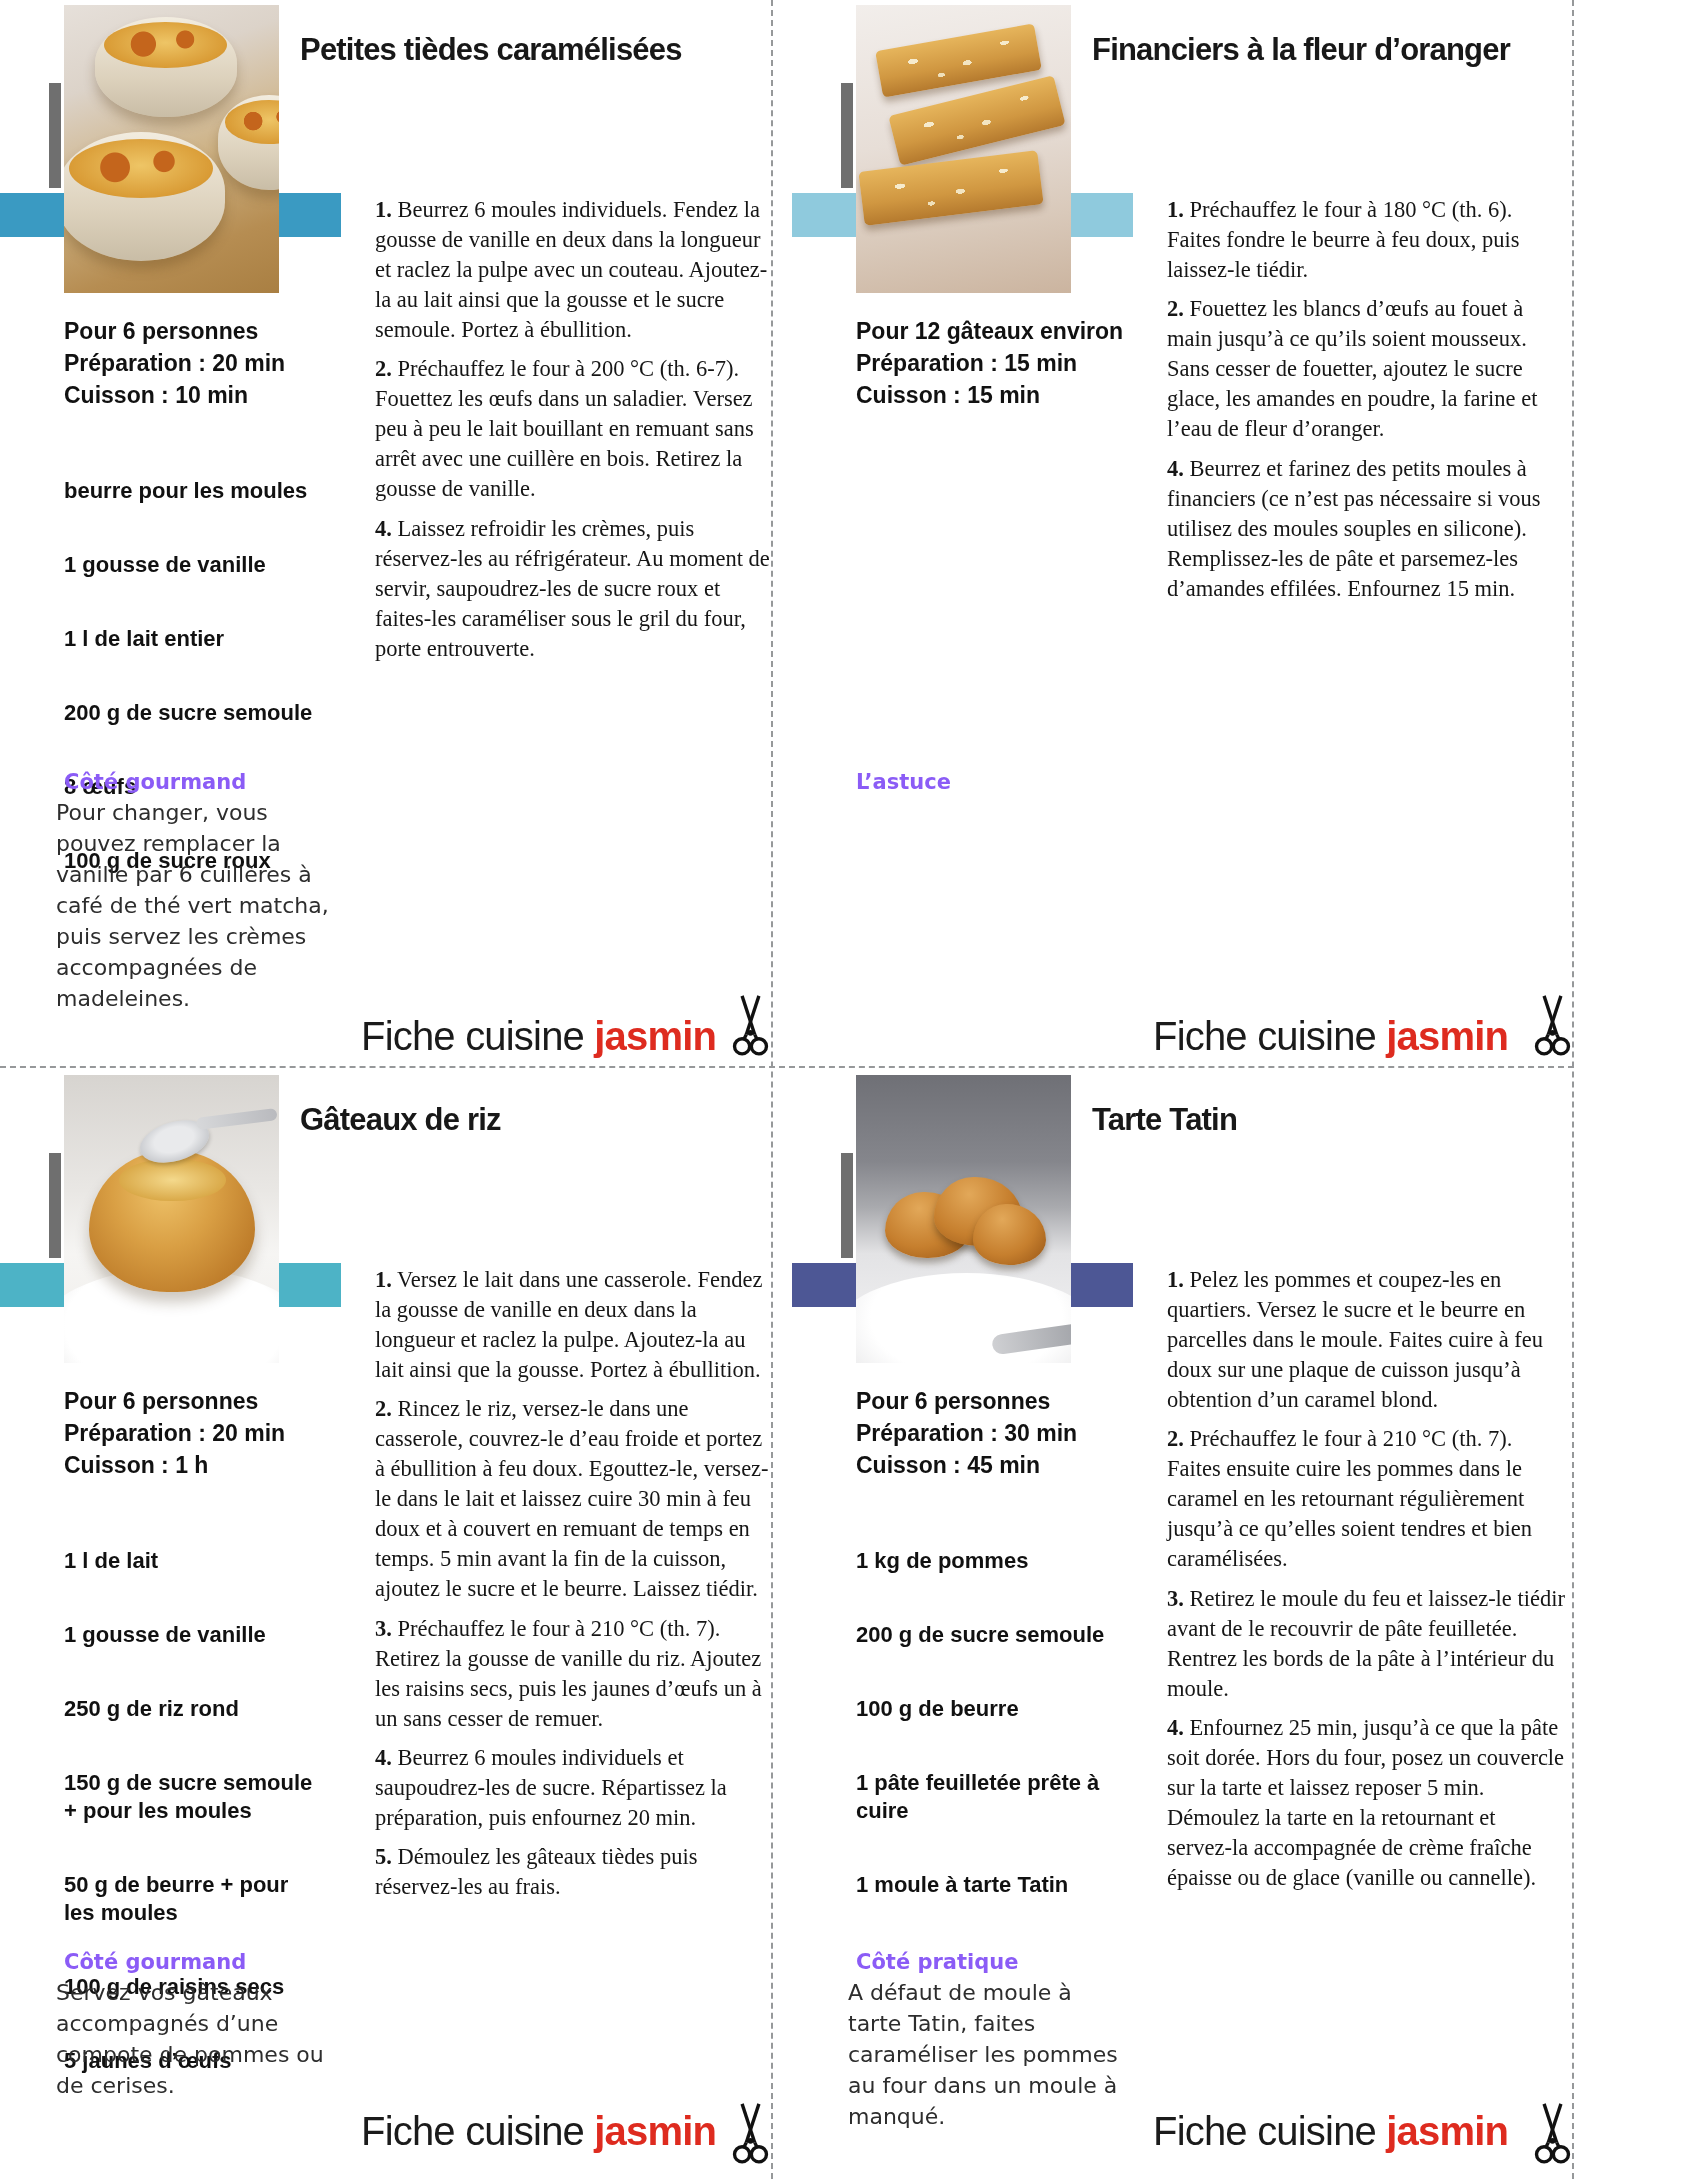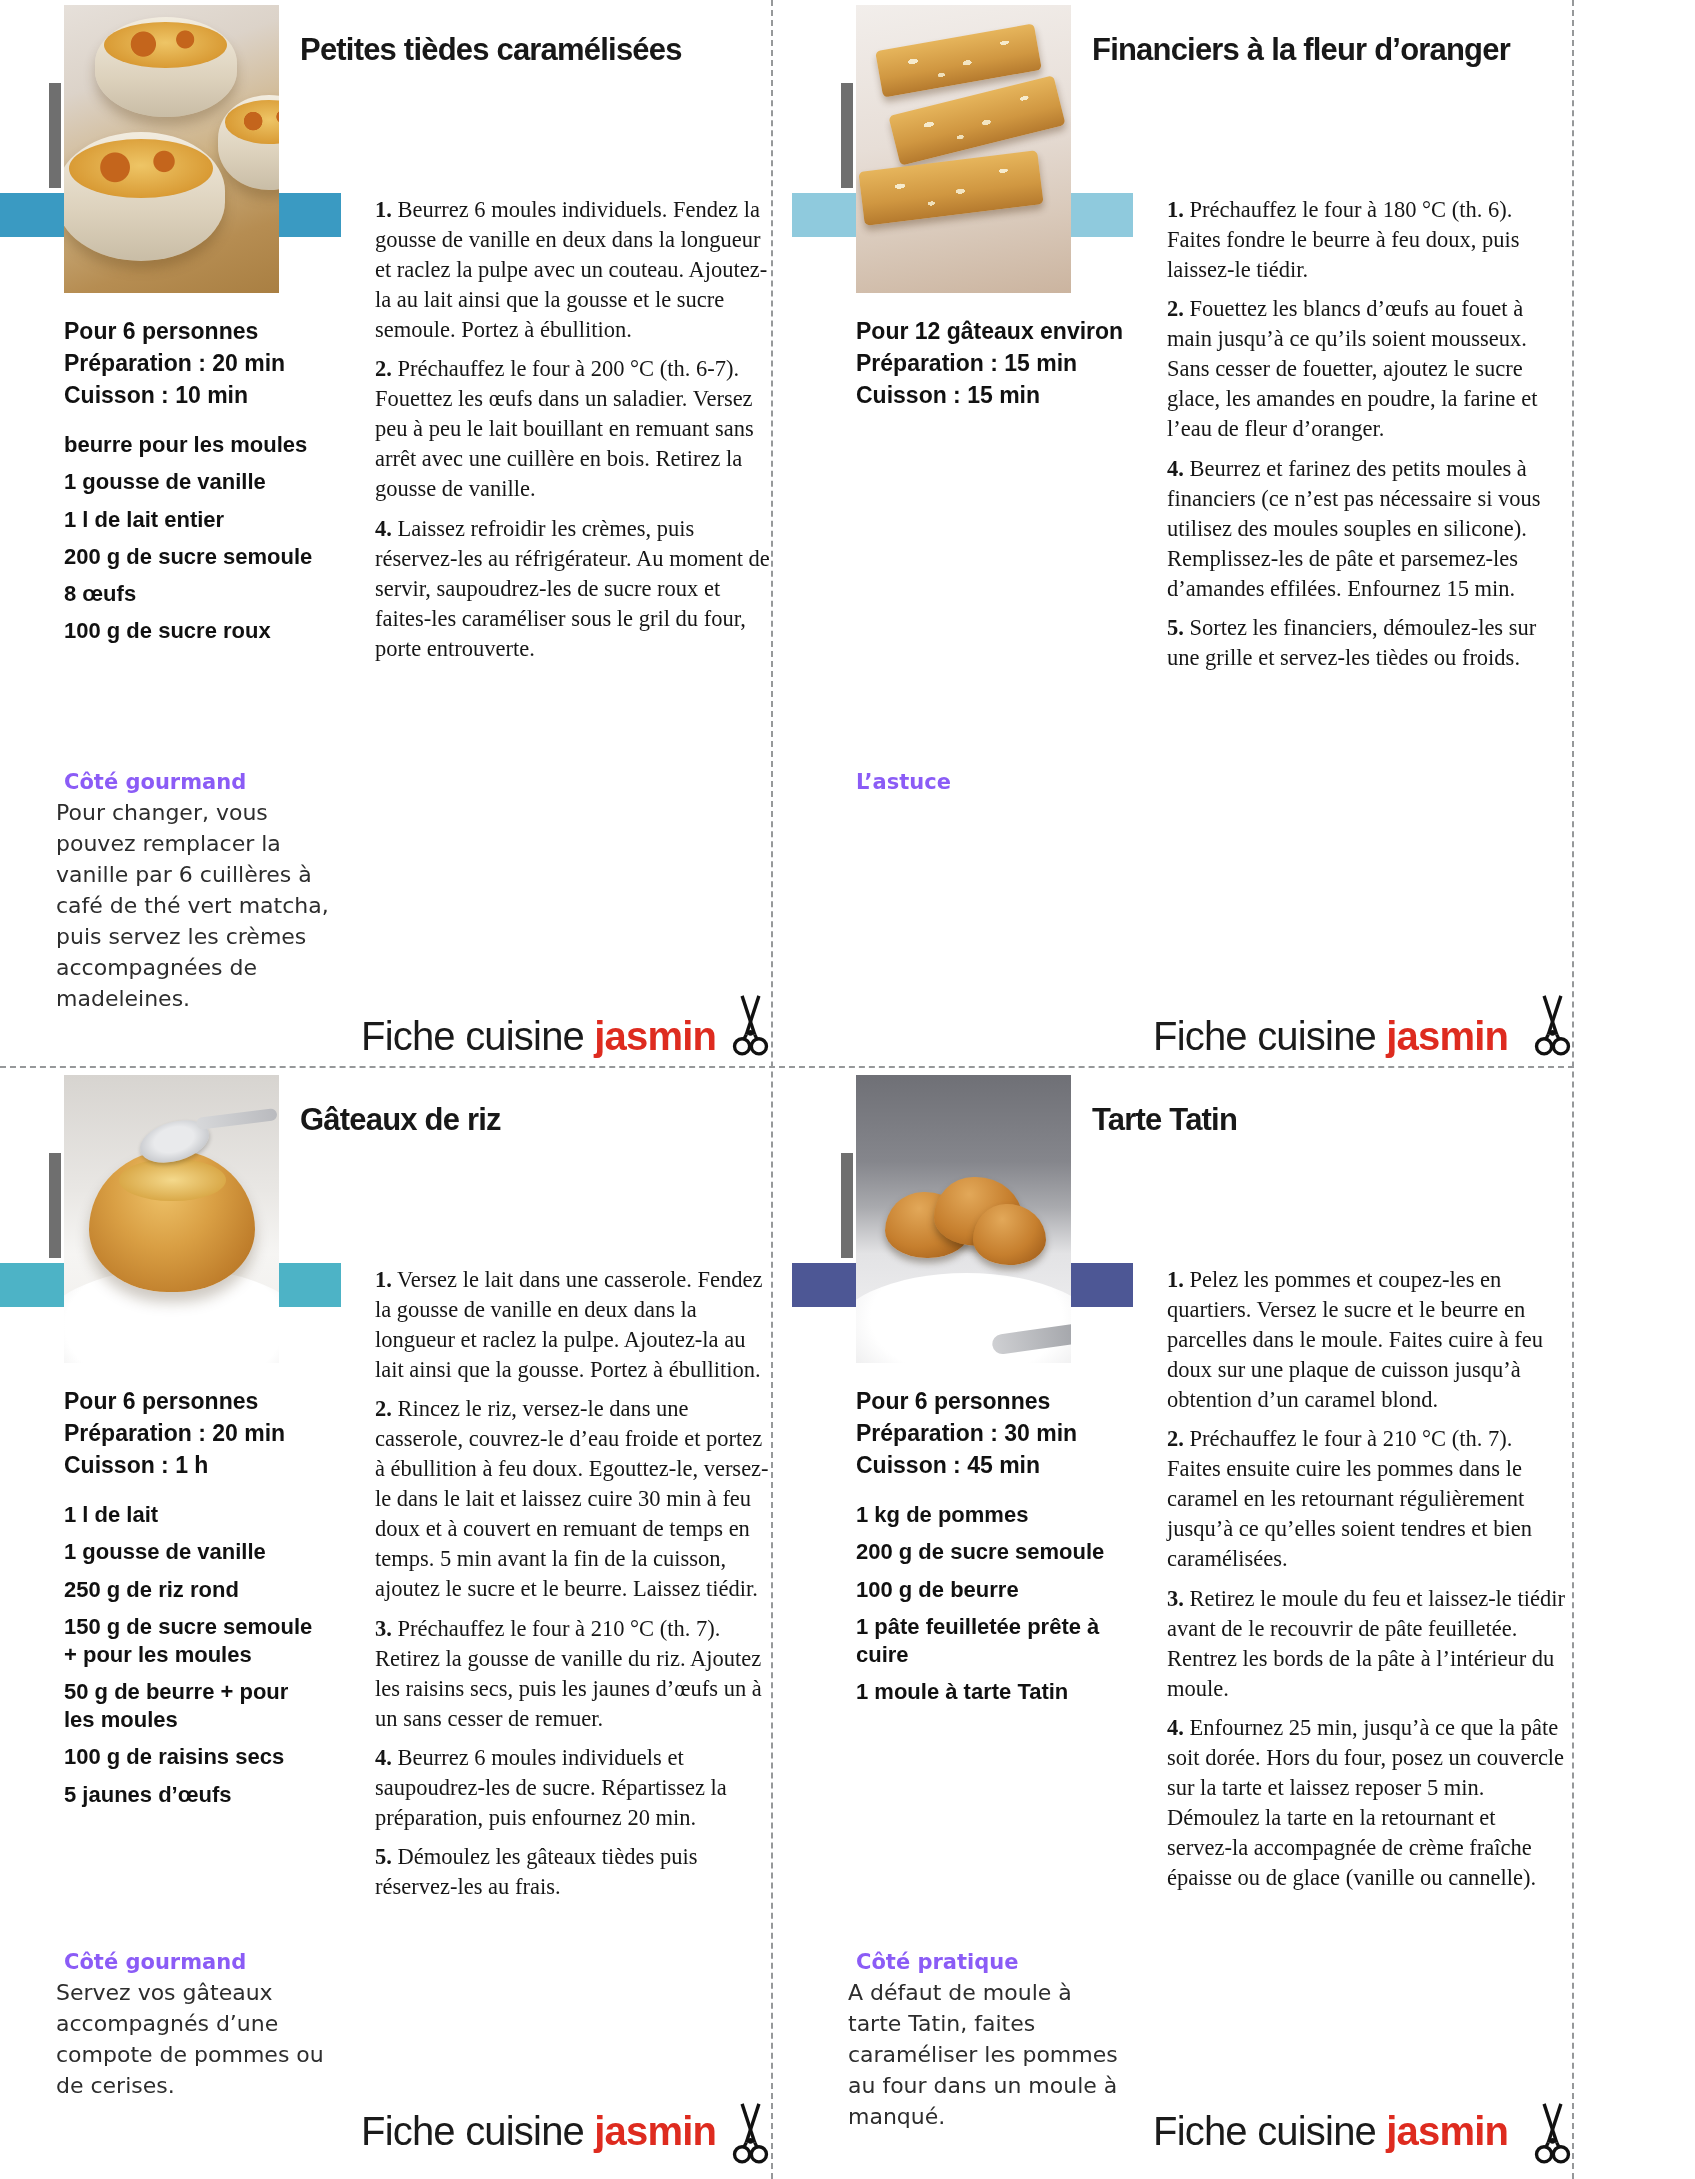--- a/index.html
+++ b/index.html
@@ -19,21 +19,21 @@
   .band{position:absolute;left:0;top:193px;width:341px;height:44px;}
   .graybar{position:absolute;left:49px;top:83px;width:12px;height:105px;background:#6f6f6f;}
   .photo{position:absolute;left:64px;top:5.1px;width:215px;height:288px;overflow:hidden;}
 
   .title{position:absolute;left:300px;top:32px;margin:0;font-size:31px;font-weight:bold;
          letter-spacing:-0.8px;white-space:nowrap;color:#181818;}
 
   .meta{position:absolute;left:64px;top:315px;font-size:23px;font-weight:bold;line-height:32px;color:#111;}
   .ingredients{position:absolute;left:64px;top:431px;width:254px;font-size:22px;font-weight:bold;
                line-height:28px;color:#111;}
-  .ingredients .ing{margin-bottom:9.3px;}
+  .ingredients .ing{margin-bottom:9.3px;margin-top:46px;}
 
   .note-title{position:absolute;left:64px;top:761px;font-size:21px;font-weight:bold;
               font-family:"DejaVu Sans",sans-serif;color:#8b5cf6;margin-top:9px;}
   .note-body{position:absolute;left:56px;top:797px;width:280px;font-size:22px;line-height:31px;
              font-family:"DejaVu Sans",sans-serif;color:#2d2d2d;}
   #card-3 .note-title,#card-4 .note-title{top:871px;}
   #card-3 .note-body,#card-4 .note-body{top:907px;}
 
   .steps{position:absolute;left:375px;top:195px;width:398px;
          font-family:"Liberation Serif","DejaVu Serif",serif;font-size:22.5px;line-height:30px;color:#161616;}
@@ -161,21 +161,20 @@
     <div class="meta">
         <div class="meta-line">Pour 12 gâteaux environ</div>
         <div class="meta-line">Préparation : 15 min</div>
         <div class="meta-line">Cuisson : 15 min</div>
       </div>
     <div class="note-title">L’astuce</div>
     <div class="steps">
         <p class="step"><b class="step-num">1.</b> <span>Préchauffez le four à 180 °C (th. 6). Faites fondre le beurre à feu doux, puis laissez-le tiédir.</span></p>
         <p class="step"><b class="step-num">2.</b> <span>Fouettez les blancs d’œufs au fouet à main jusqu’à ce qu’ils soient mousseux. Sans cesser de fouetter, ajoutez le sucre glace, les amandes en poudre, la farine et l’eau de fleur d’oranger.</span></p>
         <p class="step"><b class="step-num">4.</b> <span>Beurrez et farinez des petits moules à financiers (ce n’est pas nécessaire si vous utilisez des moules souples en silicone). Remplissez-les de pâte et parsemez-les d’amandes effilées. Enfournez 15 min.</span></p>
-        <p class="step"><b class="step-num">5.</b> <span>Sortez les financiers, démoulez-les sur une grille et servez-les tièdes ou froids.</span></p>
       </div>
     <div class="footer">
       <span class="f-label">Fiche cuisine</span><span class="f-brand" style="color: rgb(222, 43, 31);">jasmin</span>
     </div>
   </section>
 
   <section class="card" id="card-3">
     <div class="band" style="background: rgb(77, 179, 198);"></div>
     <div class="graybar"></div>
     <div class="photo">

